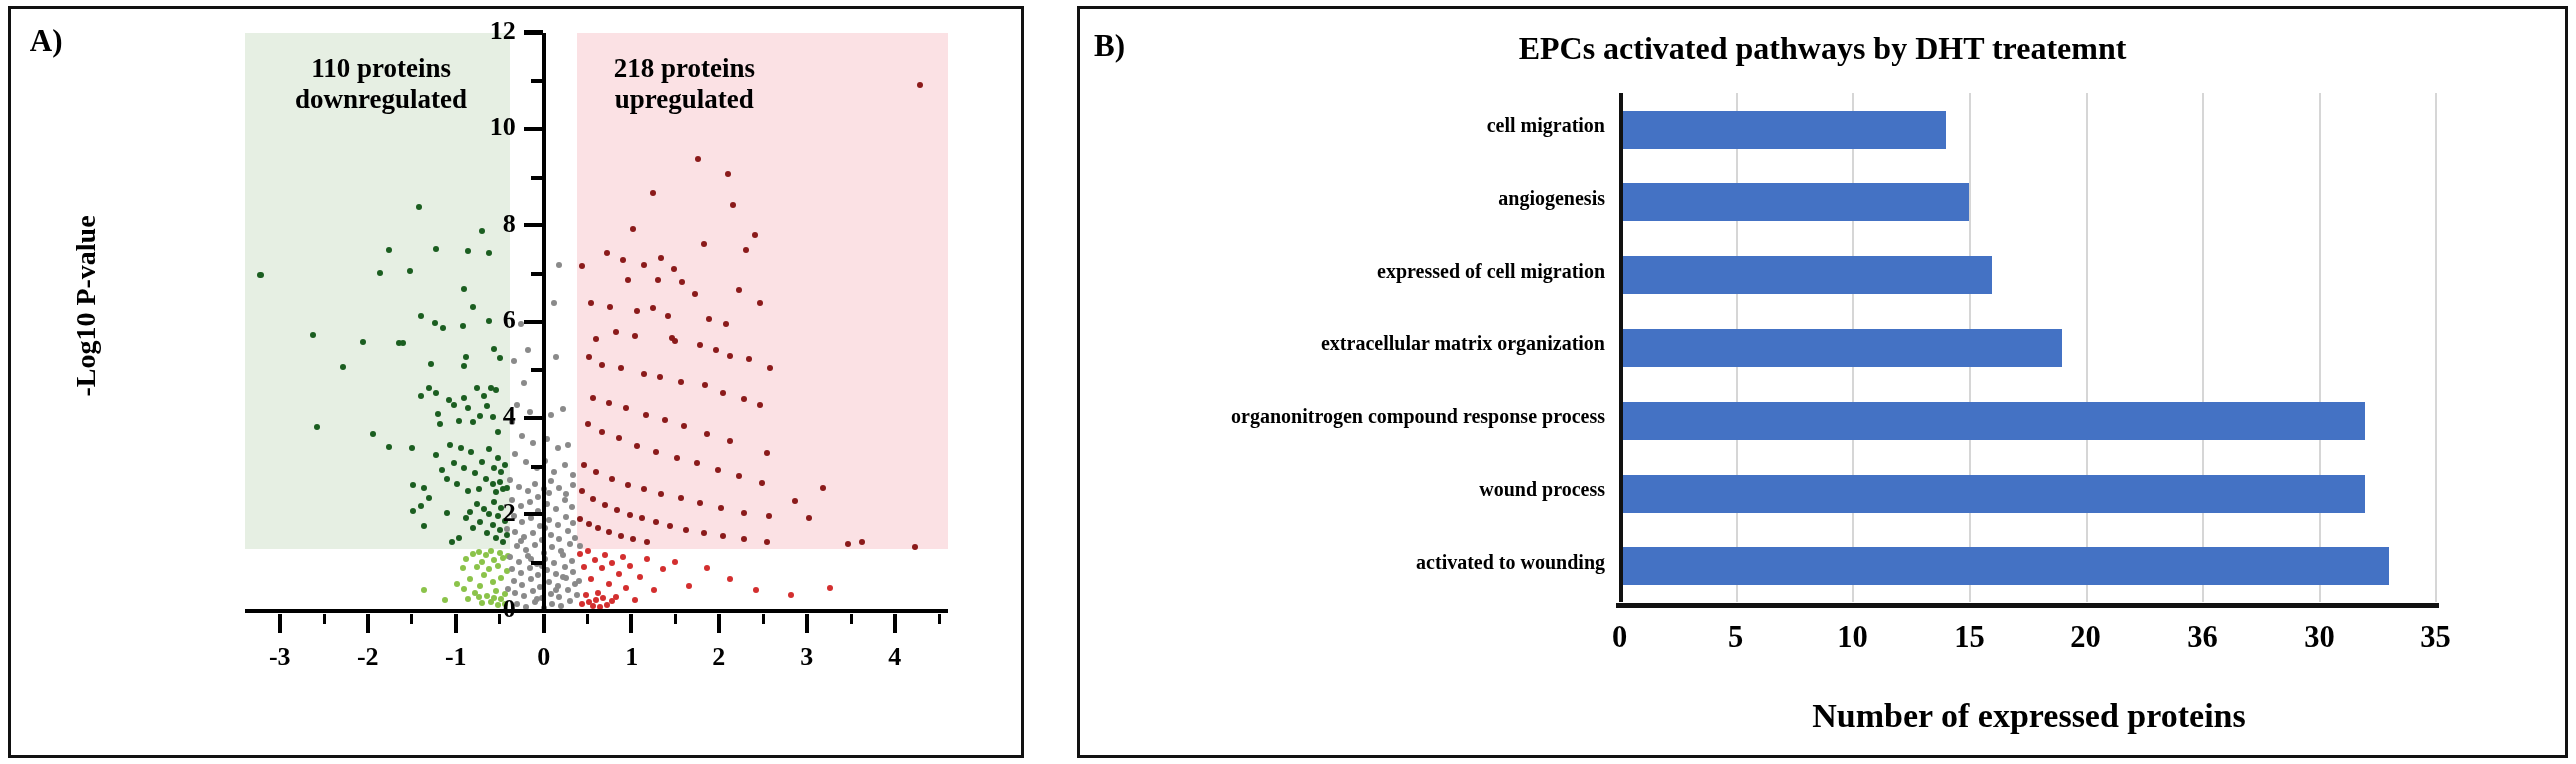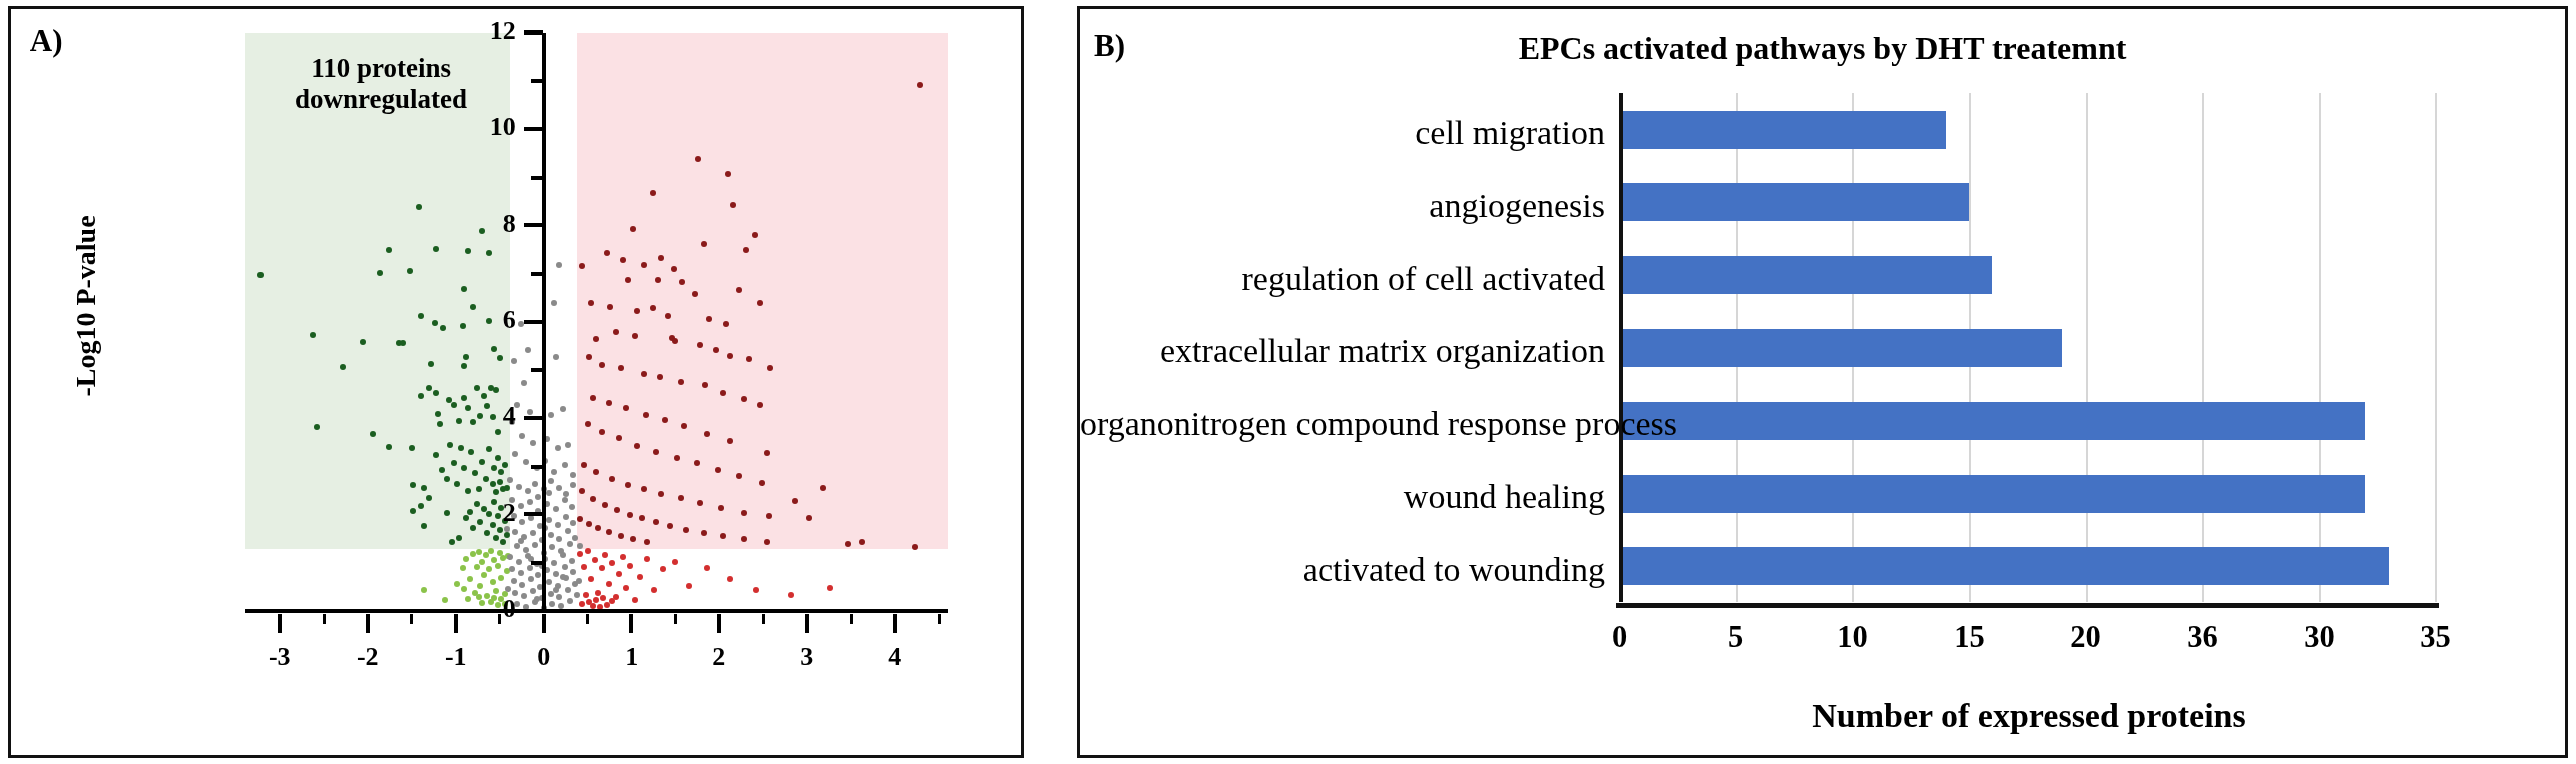--- a/index.html
+++ b/index.html
@@ -28,21 +28,21 @@
   .dot{position:absolute;border-radius:50%;}
 
   
   #bar-title{position:absolute;left:0;top:20.3px;width:100%;text-align:center;font-weight:bold;font-size:32px;color:#000;}
   #bar-plot{position:absolute;left:539px;top:84px;width:816px;height:509px;}
   #bar-plot .gridline{position:absolute;top:0;bottom:0;width:1.6px;background:#d6d6d6;}
   #bar-plot .baraxis{position:absolute;left:0;top:0;bottom:0;width:3.9px;background:#111;}
   #bar-xaxis-line{position:absolute;left:536px;top:594px;width:823px;height:4.7px;background:#111;}
   .bar-row{position:absolute;left:0;height:38px;}
   .bar-rect{position:absolute;left:0;top:0;height:100%;background:#4472c4;}
-  .bar-cat-label{position:absolute;right:1359px;font-weight:normal;font-size:34px;color:#000;white-space:nowrap;text-align:right;}
+  .bar-cat-label{position:absolute;right:1359px;font-weight:bold;font-size:20px;color:#000;white-space:nowrap;text-align:right;}
   .bar-xtick{position:absolute;top:611px;font-weight:bold;font-size:30.5px;color:#000;text-align:center;width:63px;}
   #bar-xlabel{position:absolute;left:539px;top:688px;width:820px;text-align:center;font-weight:bold;font-size:34px;color:#000;}
 </style>
 </head>
 <body>
 
 <div id="figure">
 
   <div class="panel" id="panel-a">
 
@@ -51,20 +51,24 @@
     <div id="vylabel" style="left:-82px;top:281px;width:313px;text-align:center;">-Log10 P-value</div>
 
     <div id="volcano-plotarea">
 
       <div class="vshade" id="shade-down" style="left: 0px; width: 265px; top: 0px; height: 516px; background: rgb(230, 239, 227);"></div>
       <div class="vshade" id="shade-up" style="left: 332px; width: 371px; top: 0px; height: 516px; background: rgb(251, 225, 228);"></div>
 
       <div class="vanno" id="anno-down" style="left: -12.2px; top: 20px; width: 297px;">
         <div>110 proteins</div>
         <div>downregulated</div>
+      </div>
+      <div class="vanno" id="anno-up" style="left: 291px; top: 20px; width: 297px;">
+        <div>218 proteins</div>
+        <div>upregulated</div>
       </div>
 
       <div id="dot-layer">
           <div class="dot" style="left: 12.5px; top: 239px; width: 6.6px; height: 6.6px; background: rgb(27, 94, 32);"></div>
           <div class="dot" style="left: 65px; top: 299px; width: 6.6px; height: 6.6px; background: rgb(27, 94, 32);"></div>
           <div class="dot" style="left: 171px; top: 171px; width: 6.6px; height: 6.6px; background: rgb(27, 94, 32);"></div>
           <div class="dot" style="left: 141px; top: 214px; width: 6.6px; height: 6.6px; background: rgb(27, 94, 32);"></div>
           <div class="dot" style="left: 132px; top: 237px; width: 6.6px; height: 6.6px; background: rgb(27, 94, 32);"></div>
           <div class="dot" style="left: 162px; top: 235px; width: 6.6px; height: 6.6px; background: rgb(27, 94, 32);"></div>
           <div class="dot" style="left: 188px; top: 213px; width: 6.6px; height: 6.6px; background: rgb(27, 94, 32);"></div>
@@ -545,24 +549,24 @@
             <div class="bar-rect" title="33" style="width: 770px; background: rgb(68, 114, 196);"></div>
           </div>
         </div>
       <div class="baraxis"></div>
     </div>
 
     <div id="bar-xaxis-line"></div>
     <div id="cat-layer">
         <div class="bar-cat-label" style="left: 0px; width: 525px; top: 105px;">cell migration</div>
         <div class="bar-cat-label" style="left: 0px; width: 525px; top: 178px;">angiogenesis</div>
-        <div class="bar-cat-label" style="left: 0px; width: 525px; top: 251px;">regulation of cell activated</div>
+        <div class="bar-cat-label" style="left: 0px; width: 525px; top: 251px;">expressed of cell migration</div>
         <div class="bar-cat-label" style="left: 0px; width: 525px; top: 323px;">extracellular matrix organization</div>
         <div class="bar-cat-label" style="left: 0px; width: 525px; top: 396px;">organonitrogen compound response process</div>
-        <div class="bar-cat-label" style="left: 0px; width: 525px; top: 469px;">wound healing</div>
+        <div class="bar-cat-label" style="left: 0px; width: 525px; top: 469px;">wound process</div>
         <div class="bar-cat-label" style="left: 0px; width: 525px; top: 542px;">activated to wounding</div>
       </div>
     <div id="xtick-layer">
         <div class="bar-xtick" style="left: 508px;">0</div>
         <div class="bar-xtick" style="left: 624px;">5</div>
         <div class="bar-xtick" style="left: 741px;">10</div>
         <div class="bar-xtick" style="left: 858px;">15</div>
         <div class="bar-xtick" style="left: 974px;">20</div>
         <div class="bar-xtick" style="left: 1091px;">36</div>
         <div class="bar-xtick" style="left: 1208px;">30</div>

